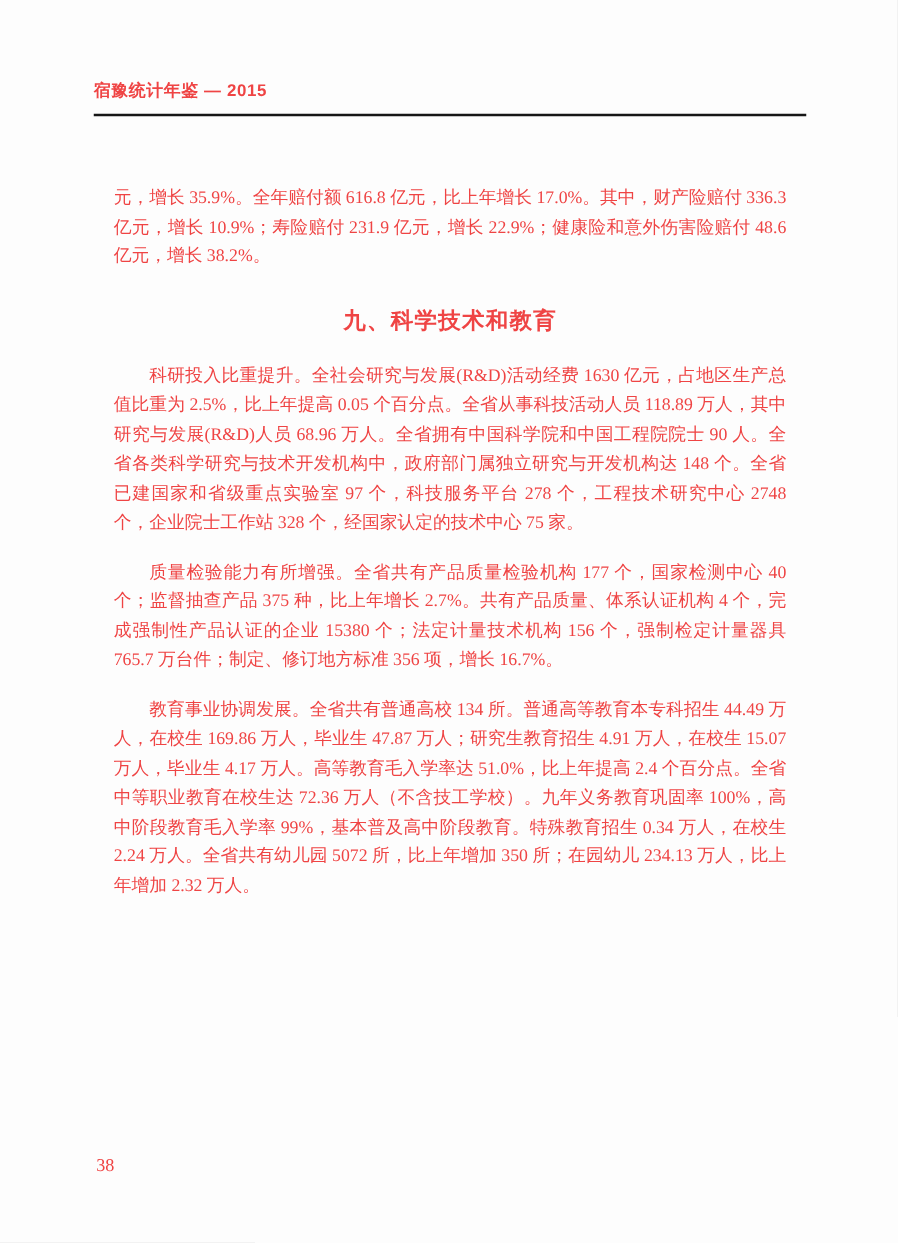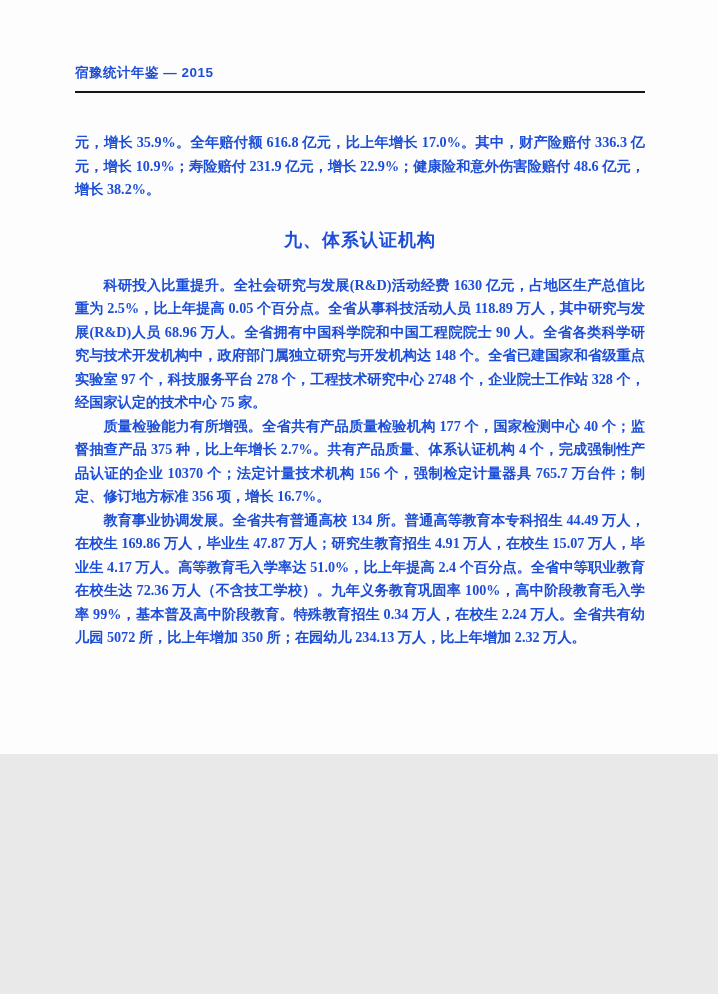--- a/index.html
+++ b/index.html
@@ -3,24 +3,24 @@
 <meta charset="utf-8">
 <style>
   html, body {
     margin: 0;
     padding: 0;
     background: #e9e9e9;
   }
   .page {
     position: relative;
     width: 718px;
-    height: 754px;
+    height: 994px;
     margin: 0 auto;
     background: #fdfdfd;
-    color: #1d4ed8;
+    color: #ef4444;
     font-family: "Liberation Serif", "DejaVu Serif", serif;
     overflow: hidden;
   }
   .running-head {
     position: absolute;
     left: 75px;
     top: 64px;
     width: 570px;
     padding-bottom: 9px;
     border-bottom: 2px solid #161616;
@@ -33,63 +33,61 @@
     position: absolute;
     left: 75px;
     top: 131px;
     width: 570px;
     font-size: 14.2px;
     line-height: 23.5px;
     text-align: justify;
     text-justify: inter-ideograph;
   }
   .para {
-    margin: 0;
+    margin: 16px;
     text-indent: 2em;
-    font-weight: bold;
   }
   .para.continuation {
     text-indent: 0;
   }
   .section-heading {
     font-family: "Liberation Sans", "DejaVu Sans", sans-serif;
     font-weight: bold;
     font-size: 18px;
     line-height: 28px;
     text-align: center;
     text-indent: 0;
     margin: 24px 0 20px 0;
     letter-spacing: 1px;
   }
   .page-number {
     position: absolute;
     left: 77px;
     top: 925px;
     font-size: 14.5px;
-    margin-top: 15px;
   }
 </style>
 </head>
 <body>
 
 <div class="page">
 
   <div class="running-head">宿豫统计年鉴 — 2015</div>
 
   <div class="content">
 
     <p class="para continuation">元，增长 35.9%。全年赔付额 616.8 亿元，比上年增长 17.0%。其中，财产险赔付 336.3 亿元，增长 10.9%；寿险赔付 231.9 亿元，增长 22.9%；健康险和意外伤害险赔付 48.6 亿元，增长 38.2%。</p>
 
-    <h1 class="section-heading">九、体系认证机构</h1>
+    <h1 class="section-heading">九、科学技术和教育</h1>
 
 
 
     <p class="para">科研投入比重提升。全社会研究与发展(R&amp;D)活动经费 1630 亿元，占地区生产总值比重为 2.5%，比上年提高 0.05 个百分点。全省从事科技活动人员 118.89 万人，其中研究与发展(R&amp;D)人员 68.96 万人。全省拥有中国科学院和中国工程院院士 90 人。全省各类科学研究与技术开发机构中，政府部门属独立研究与开发机构达 148 个。全省已建国家和省级重点实验室 97 个，科技服务平台 278 个，工程技术研究中心 2748 个，企业院士工作站 328 个，经国家认定的技术中心 75 家。</p>
 
-    <p class="para">质量检验能力有所增强。全省共有产品质量检验机构 177 个，国家检测中心 40 个；监督抽查产品 375 种，比上年增长 2.7%。共有产品质量、体系认证机构 4 个，完成强制性产品认证的企业 10370 个；法定计量技术机构 156 个，强制检定计量器具 765.7 万台件；制定、修订地方标准 356 项，增长 16.7%。</p>
+    <p class="para">质量检验能力有所增强。全省共有产品质量检验机构 177 个，国家检测中心 40 个；监督抽查产品 375 种，比上年增长 2.7%。共有产品质量、体系认证机构 4 个，完成强制性产品认证的企业 15380 个；法定计量技术机构 156 个，强制检定计量器具 765.7 万台件；制定、修订地方标准 356 项，增长 16.7%。</p>
 
     <p class="para">教育事业协调发展。全省共有普通高校 134 所。普通高等教育本专科招生 44.49 万人，在校生 169.86 万人，毕业生 47.87 万人；研究生教育招生 4.91 万人，在校生 15.07 万人，毕业生 4.17 万人。高等教育毛入学率达 51.0%，比上年提高 2.4 个百分点。全省中等职业教育在校生达 72.36 万人（不含技工学校）。九年义务教育巩固率 100%，高中阶段教育毛入学率 99%，基本普及高中阶段教育。特殊教育招生 0.34 万人，在校生 2.24 万人。全省共有幼儿园 5072 所，比上年增加 350 所；在园幼儿 234.13 万人，比上年增加 2.32 万人。</p>
 
   </div>
 
   <div class="page-number">38</div>
 
 </div>
 
 </body></html>

